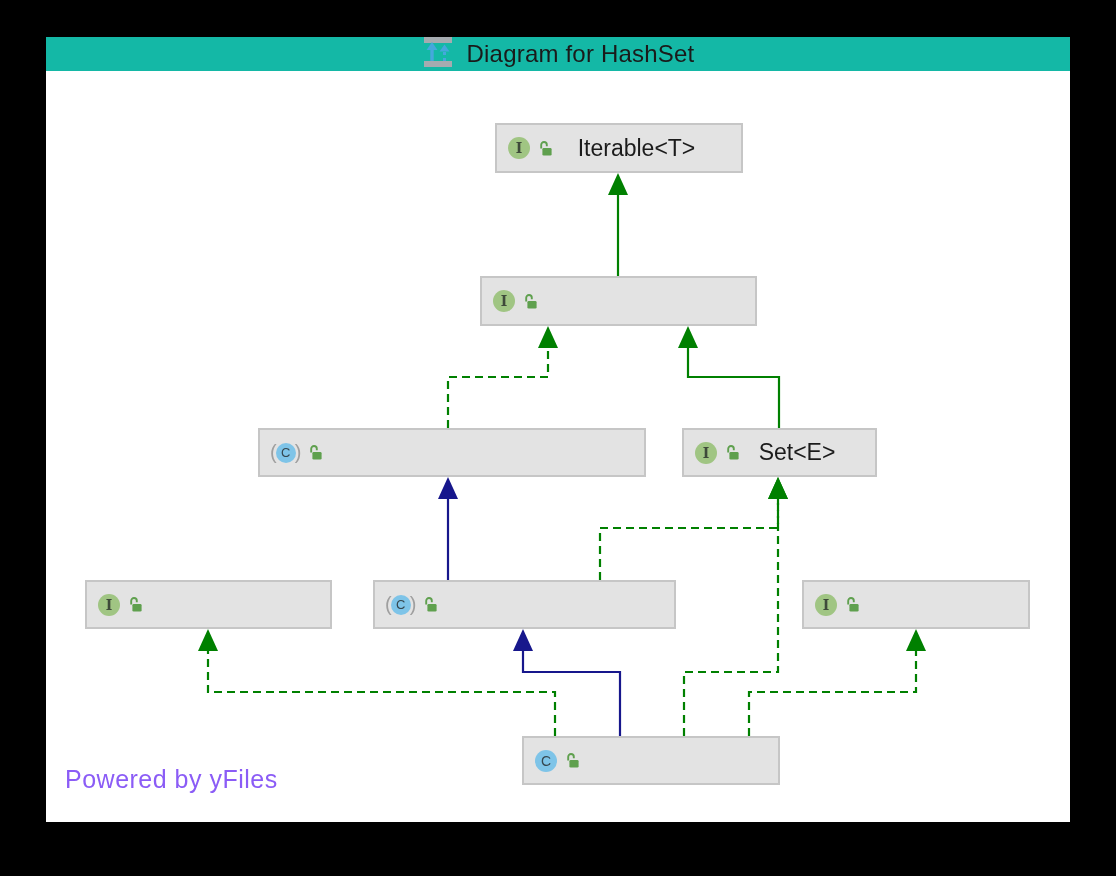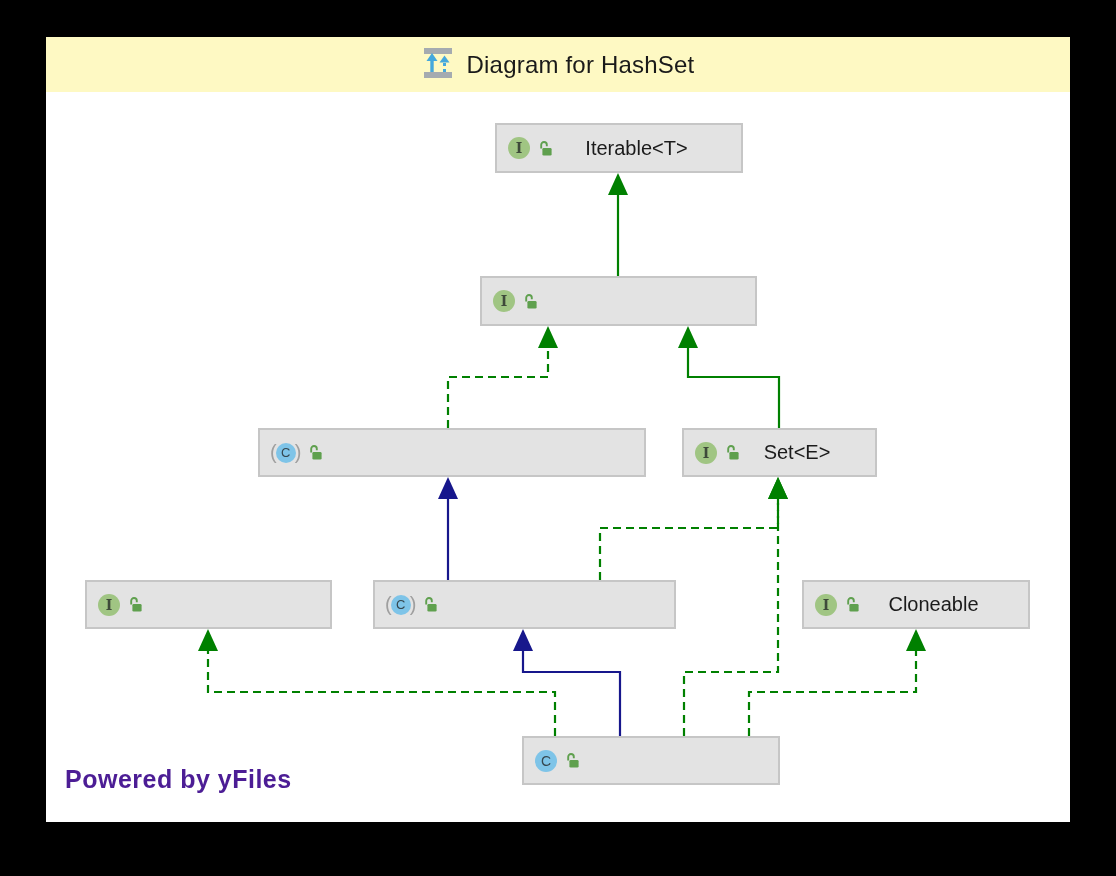--- a/index.html
+++ b/index.html
@@ -5,49 +5,49 @@
   html,body{margin:0;padding:0;}
   body{
     width:1116px;height:876px;background:#000;position:relative;overflow:hidden;
     font-family:"Liberation Sans",sans-serif;
   }
   .panel{
     position:absolute;left:46px;top:37px;width:1024px;height:785px;
     background:#fff;
   }
   .header{
-    position:absolute;left:0;top:0;right:0;height:55px;background:#fef9c3;
+    position:absolute;left:0;top:0;right:0;height:34px;background:#14b8a6;
     display:flex;align-items:center;justify-content:center;gap:11px;z-index:3;
   }
   .htitle{font-size:24px;color:#1a1a1a;letter-spacing:.2px;}
   #edge-layer{position:absolute;left:0;top:0;width:1024px;height:785px;z-index:1;}
   #node-layer{position:absolute;left:0;top:0;width:1024px;height:785px;z-index:2;}
   .node{
     position:absolute;box-sizing:border-box;background:#e3e3e3;
     border:2px solid #c6c6c6;display:flex;align-items:center;
     padding-left:11px;cursor:default;
   }
   .label{
-    flex:1;text-align:center;font-size:20px;color:#1b1b1b;
+    flex:1;text-align:center;font-size:23px;color:#1b1b1b;
     white-space:nowrap;padding-right:22px;
   }
   .icons{display:inline-flex;align-items:center;}
   .circle{
     display:inline-flex;align-items:center;justify-content:center;
     width:22px;height:22px;border-radius:50%;
     font-size:14px;line-height:1;
   }
   .circle-iface{background:#a0c583;color:#3e4a3a;font-family:"DejaVu Serif",serif;font-weight:bold;}
   .circle-class{background:#7ec4e8;color:#36474f;font-family:"Liberation Sans",sans-serif;}
   .abstract .circle{width:20px;height:20px;font-size:13px;}
   .paren{color:#9f9f9f;font-size:20px;line-height:1;margin:0 -1px;transform:translateY(-1px);}
   .lock{margin-left:8px;display:inline-flex;align-items:center;}
   .watermark{
     position:absolute;left:19px;top:728px;z-index:2;
-    font-size:25px;font-weight:700;color:#4c1d95;letter-spacing:.5px;
+    font-size:25px;font-weight:400;color:#8b5cf6;letter-spacing:.5px;
   }
 </style>
 </head>
 <body>
 
 <div class="panel">
   <svg id="edge-layer" xmlns="http://www.w3.org/2000/svg" viewBox="0 0 1024 785">
       <polyline points="572,289 572,156" fill="none" stroke="#008000" stroke-width="2.2"></polyline>
       <polygon points="572,136 562,158 582,158" fill="#008000"></polygon>
       <polyline points="733,391 733,340 642,340 642,309" fill="none" stroke="#008000" stroke-width="2.2"></polyline>
@@ -143,21 +143,20 @@
       <div class="node" style="left: 756px; top: 543px; width: 228px; height: 49px;">
         <span class="icons">
           <span class="circle circle-iface">I</span>
         </span>
         <span class="lock">
           <svg width="16" height="17" viewBox="0 0 16 17">
             <path d="M3.2 8.4 V4.8 a2.8 2.8 0 0 1 5.6 0 V6.2" fill="none" stroke="#5fa04e" stroke-width="1.9"></path>
             <rect x="4.4" y="8" width="9.2" height="7.6" rx="1.3" fill="#5fa04e"></rect>
           </svg>
         </span>
-        <span class="label">Cloneable</span>
       </div>
       <div class="node" style="left: 476px; top: 699px; width: 258px; height: 49px;">
         <span class="icons">
           <span class="circle circle-class">C</span>
         </span>
         <span class="lock">
           <svg width="16" height="17" viewBox="0 0 16 17">
             <path d="M3.2 8.4 V4.8 a2.8 2.8 0 0 1 5.6 0 V6.2" fill="none" stroke="#5fa04e" stroke-width="1.9"></path>
             <rect x="4.4" y="8" width="9.2" height="7.6" rx="1.3" fill="#5fa04e"></rect>
           </svg>

